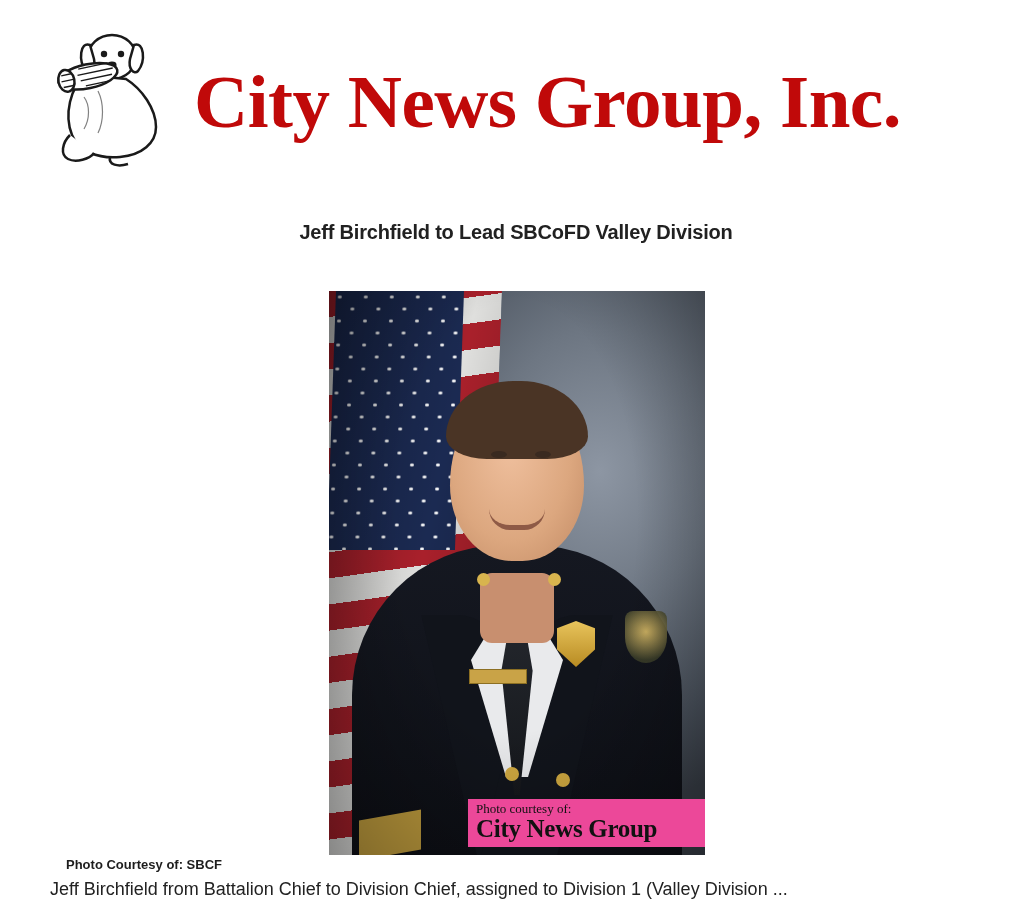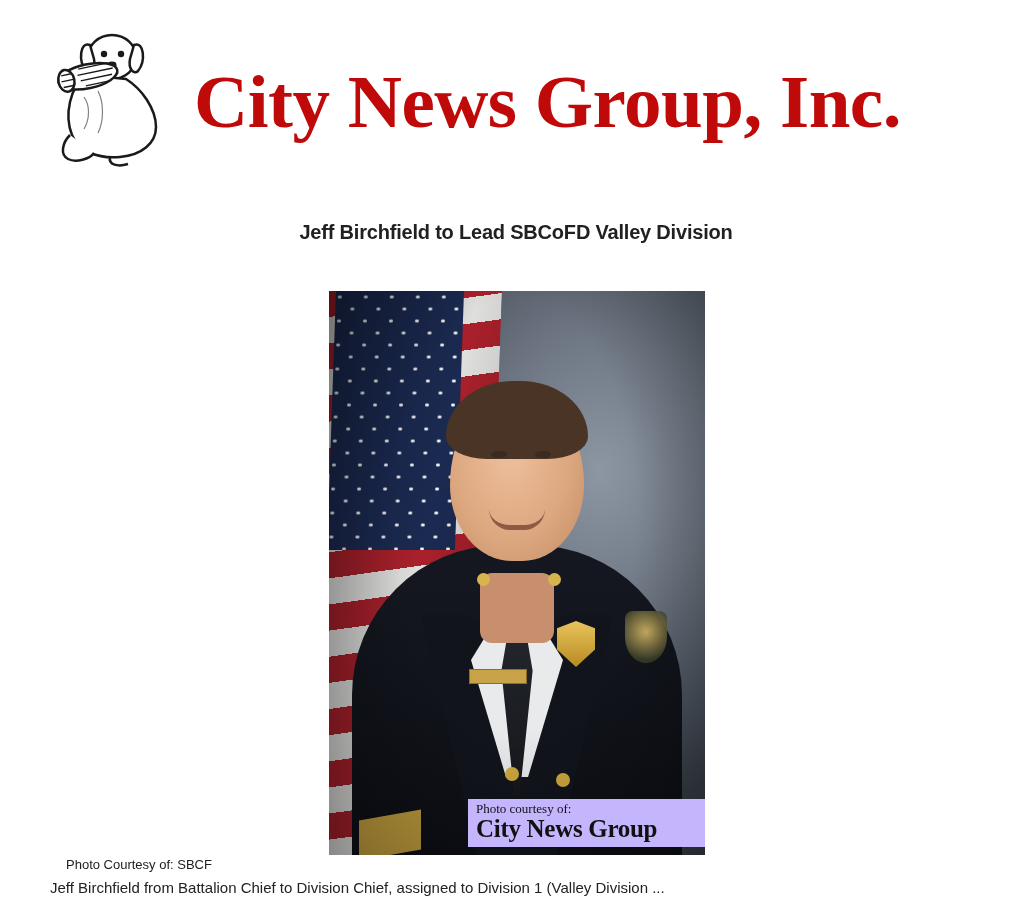--- a/index.html
+++ b/index.html
@@ -277,21 +277,21 @@
     background: radial-gradient(ellipse at 50% 40%, rgba(0,0,0,0) 45%, rgba(0,0,0,0.35) 100%);
   }
 
   
   .courtesy-stamp {
     position: absolute;
     left: 139px;
     top: 508px;
     width: 237px;
     height: 48px;
-    background: #c4b5fd;
+    background: #ec4899;
     padding: 3px 8px 0 8px;
     box-sizing: border-box;
   }
   .courtesy-stamp .small {
     font-family: "Liberation Serif", serif;
     font-size: 13px;
     color: #111;
     line-height: 1.1;
   }
   .courtesy-stamp .big {
@@ -302,30 +302,30 @@
     line-height: 1.05;
     letter-spacing: -0.3px;
   }
 
   
   .caption-credit {
     position: absolute;
     left: 50px;
     top: 857px;
     font-size: 13px;
-    font-weight: normal;
+    font-weight: bold;
     color: #1d1d1d;
     padding-left: 16px;
   }
   .caption-text {
     position: absolute;
     left: 50px;
     top: 879px;
     width: 940px;
-    font-size: 15px;
+    font-size: 18px;
     color: #222222;
     white-space: nowrap;
     overflow: hidden;
   }
 </style>
 </head>
 <body>
 
 <div class="page">
 

